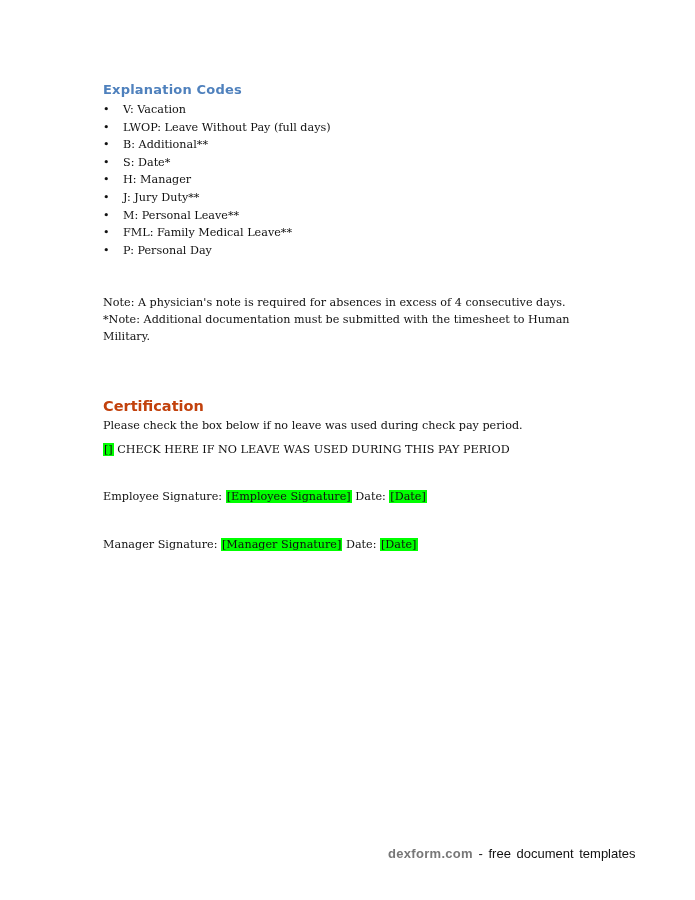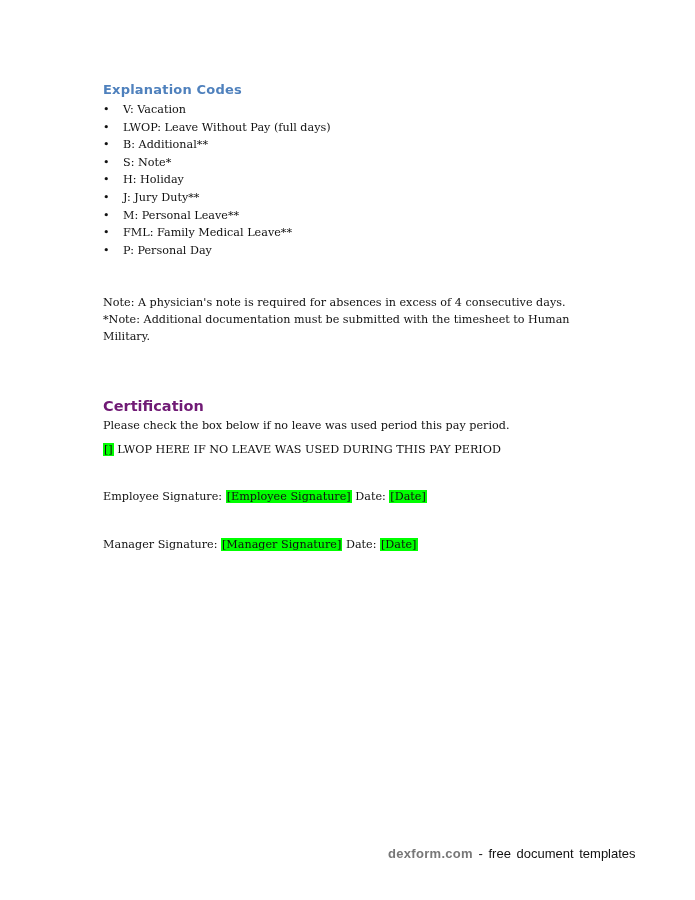--- a/index.html
+++ b/index.html
@@ -6,59 +6,59 @@
     body { width: 695px; height: 900px; position: relative; overflow: hidden;
            font-family: "DejaVu Serif", "Liberation Serif", serif; color: #111; }
     .page { position: absolute; left: 0; top: 0; width: 591px; height: 900px; }
     .h-sub { position: absolute; left: 103px; top: 82px; font-family: "DejaVu Sans", "Liberation Sans", sans-serif;
              font-weight: bold; font-size: 13px; color: #4f81bd; letter-spacing: 0.2px; }
     ul.codes { position: absolute; left: 103px; top: 101px; margin: 0; padding: 0; list-style: none; }
     ul.codes li { position: relative; height: 17.6px; line-height: 17.6px; font-size: 11.2px; padding-left: 20px; white-space: nowrap; }
     ul.codes li .bullet { position: absolute; left: 0; top: 0; font-size: 11px; }
     .note { position: absolute; left: 103px; font-size: 11.2px; line-height: 17px; white-space: nowrap; }
     .h-main { position: absolute; left: 103px; top: 398px; font-family: "DejaVu Sans", "Liberation Sans", sans-serif;
-              font-weight: bold; font-size: 14.5px; color: #701a75; }
+              font-weight: bold; font-size: 14.5px; color: #c2410c; }
     .line { position: absolute; left: 103px; font-size: 11.2px; white-space: nowrap; }
     .hl { background: #00ff00; padding: 0 1px; }
     .chk { background: #00ff00; padding: 0 1px; cursor: pointer; }
     .field { cursor: text; }
     .footer { position: absolute; left: 388px; top: 846px; font-family: "Liberation Sans", "DejaVu Sans", sans-serif;
               font-size: 13px; color: #111; white-space: nowrap; word-spacing: 2px; }
     .footer .brand { color: #777; font-weight: bold; letter-spacing: 0.3px; }
   </style>
 </head>
 <body>
 
 <div class="page">
 
   <div class="h-sub">Explanation  Codes</div>
 
   <ul class="codes">
     <li><span class="bullet">•</span><span>V: Vacation</span></li>
     <li><span class="bullet">•</span><span>LWOP: Leave Without Pay (full days)</span></li>
     <li><span class="bullet">•</span><span>B: Additional**</span></li>
-    <li><span class="bullet">•</span><span>S: Note*</span></li>
-    <li><span class="bullet">•</span><span>H: Holiday</span></li>
+    <li><span class="bullet">•</span><span>S: Date*</span></li>
+    <li><span class="bullet">•</span><span>H: Manager</span></li>
     <li><span class="bullet">•</span><span>J: Jury Duty**</span></li>
     <li><span class="bullet">•</span><span>M: Personal Leave**</span></li>
     <li><span class="bullet">•</span><span>FML: Family Medical Leave**</span></li>
     <li><span class="bullet">•</span><span>P: Personal Day</span></li>
   </ul>
 
   <div class="note" style="top:294px;">Note: A physician's note is required for absences in excess of 4 consecutive days.</div>
   <div class="note" style="top:311px;">*Note: Additional documentation must be submitted with the timesheet to Human</div>
   <div class="note" style="top:328px;">Military.</div>
 
   <div class="h-main">Certification</div>
 
-  <div class="line" style="top:419px;">Please check the box below if no leave was used period this pay period.</div>
+  <div class="line" style="top:419px;">Please check the box below if no leave was used during check pay period.</div>
 
   <div class="line" style="top:443px;">
     <span class="chk">[]</span>
-    <span>LWOP HERE IF NO LEAVE WAS USED DURING THIS PAY PERIOD</span>
+    <span>CHECK HERE IF NO LEAVE WAS USED DURING THIS PAY PERIOD</span>
   </div>
 
   <div class="line" style="top:490px;">
     <span>Employee Signature:</span>
     <span class="hl field">[Employee Signature]</span>
     <span>Date:</span>
     <span class="hl field">[Date]</span>
   </div>
 
   <div class="line" style="top:538px;">

